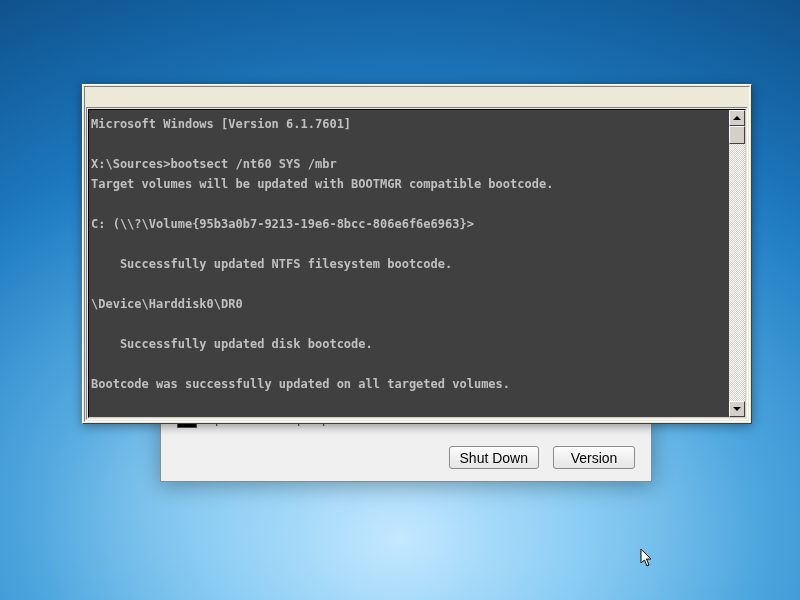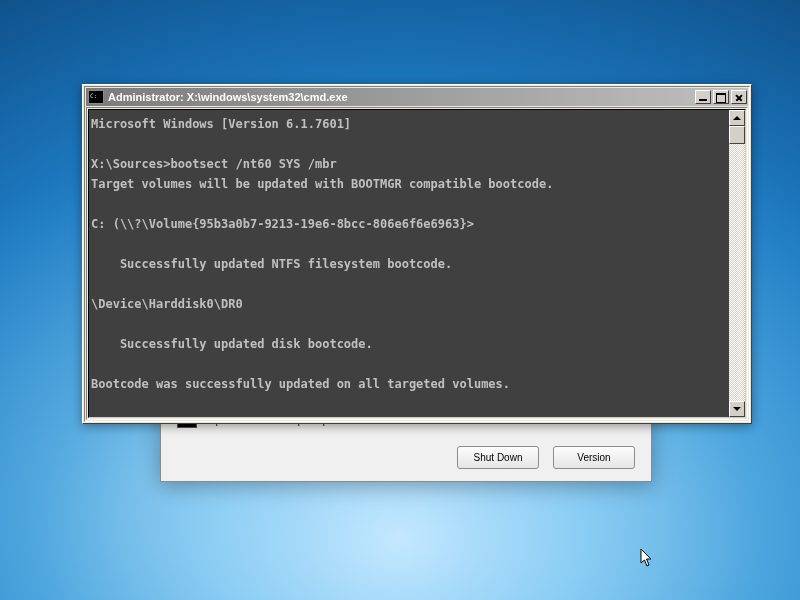--- a/index.html
+++ b/index.html
@@ -71,21 +71,21 @@
   .recovery-buttons {
     position: absolute;
     right: 16px;
     bottom: 12px;
     display: flex;
     gap: 14px;
   }
   .win-btn {
     min-width: 82px;
     height: 23px;
-    font-size: 10px;
+    font-size: 14px;
     background: linear-gradient(#fdfdfd, #e4e4e4);
     border: 1px solid #8b8b8b;
     border-radius: 3px;
     cursor: pointer;
     padding: 0 10px;
   }
 
   
   .cmd-window {
     position: absolute;
@@ -277,29 +277,20 @@
       <div class="recovery-buttons">
         <button class="win-btn">Shut Down</button>
         <button class="win-btn">Version</button>
       </div>
     </div>
   </div>
 
   <div class="cmd-window">
     <div class="inner-border"></div>
 
-    <div class="titlebar">
-      <span class="app-icon"></span>
-      <span class="title-text">Administrator: X:\windows\system32\cmd.exe</span>
-      <span class="controls">
-        <span class="ctl min"></span>
-        <span class="ctl max"></span>
-        <span class="ctl close"></span>
-      </span>
-    </div>
 
     <div class="console-frame">
       <div class="inner2">
         <div class="console-area" id="console">Microsoft Windows [Version 6.1.7601]
 
 X:\Sources&gt;bootsect /nt60 SYS /mbr
 Target volumes will be updated with BOOTMGR compatible bootcode.
 
 C: (\\?\Volume{95b3a0b7-9213-19e6-8bcc-806e6f6e6963}&gt;
 

